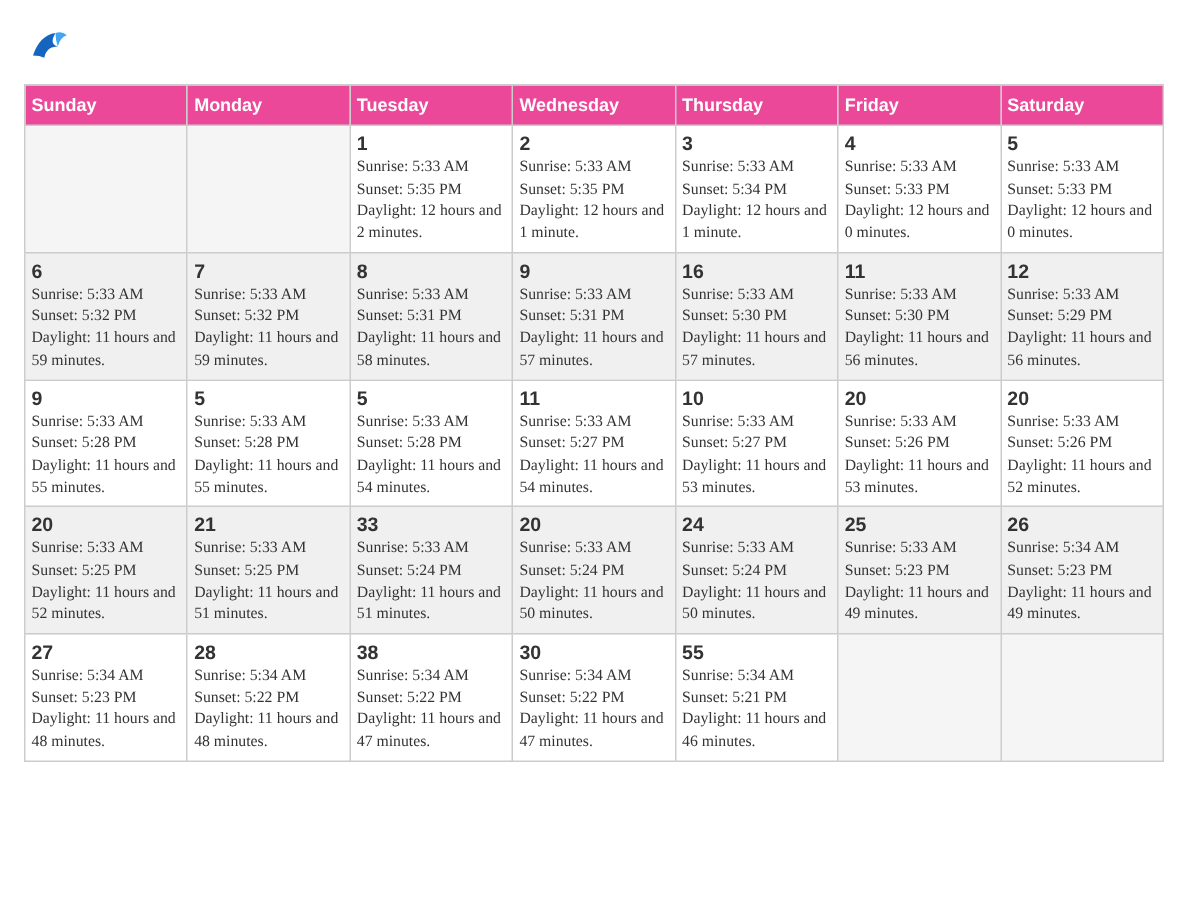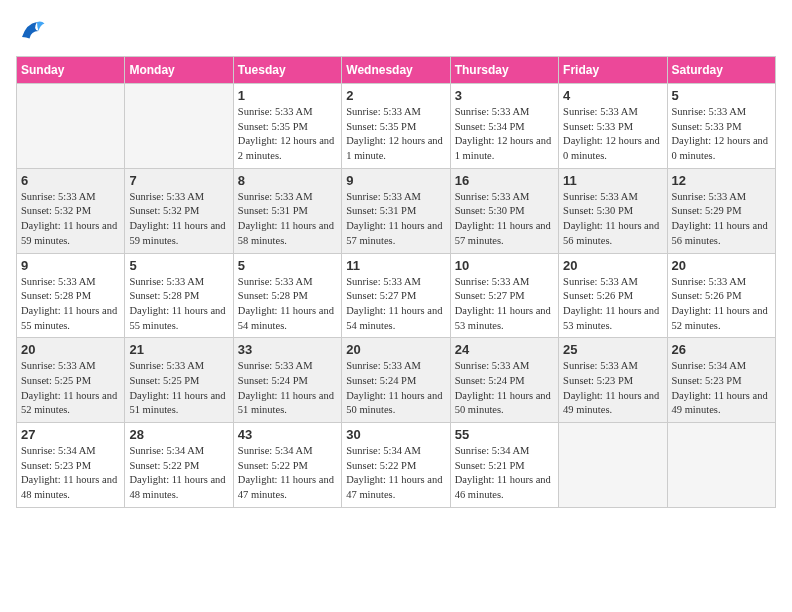--- a/index.html
+++ b/index.html
@@ -235,21 +235,21 @@
       <tr>
         <td>
           <span class="day-num">27</span>
           <div class="cell-text">Sunrise: 5:34 AM<br>Sunset: 5:23 PM<br>Daylight: 11 hours and 48 minutes.</div>
         </td>
         <td>
           <span class="day-num">28</span>
           <div class="cell-text">Sunrise: 5:34 AM<br>Sunset: 5:22 PM<br>Daylight: 11 hours and 48 minutes.</div>
         </td>
         <td>
-          <span class="day-num">43</span>
+          <span class="day-num">38</span>
           <div class="cell-text">Sunrise: 5:34 AM<br>Sunset: 5:22 PM<br>Daylight: 11 hours and 47 minutes.</div>
         </td>
         <td>
           <span class="day-num">30</span>
           <div class="cell-text">Sunrise: 5:34 AM<br>Sunset: 5:22 PM<br>Daylight: 11 hours and 47 minutes.</div>
         </td>
         <td>
           <span class="day-num">55</span>
           <div class="cell-text">Sunrise: 5:34 AM<br>Sunset: 5:21 PM<br>Daylight: 11 hours and 46 minutes.</div>
         </td>

